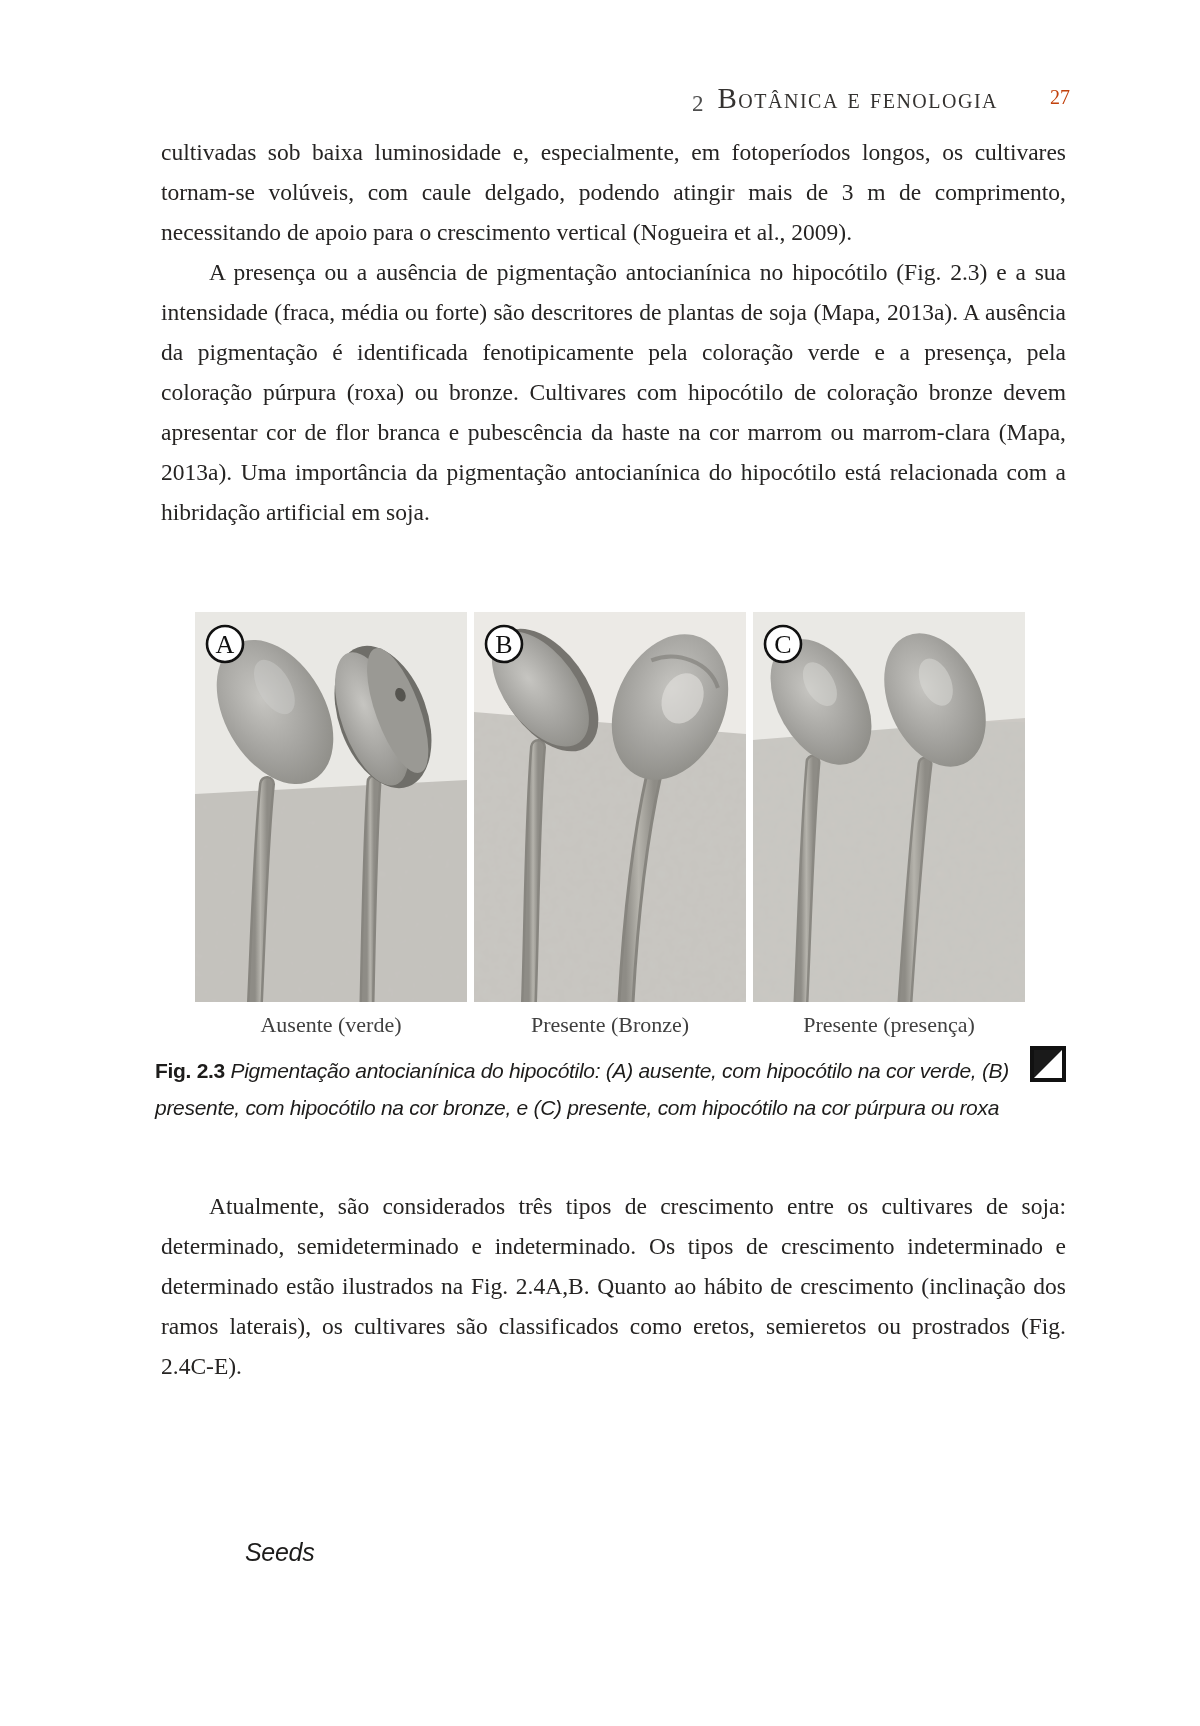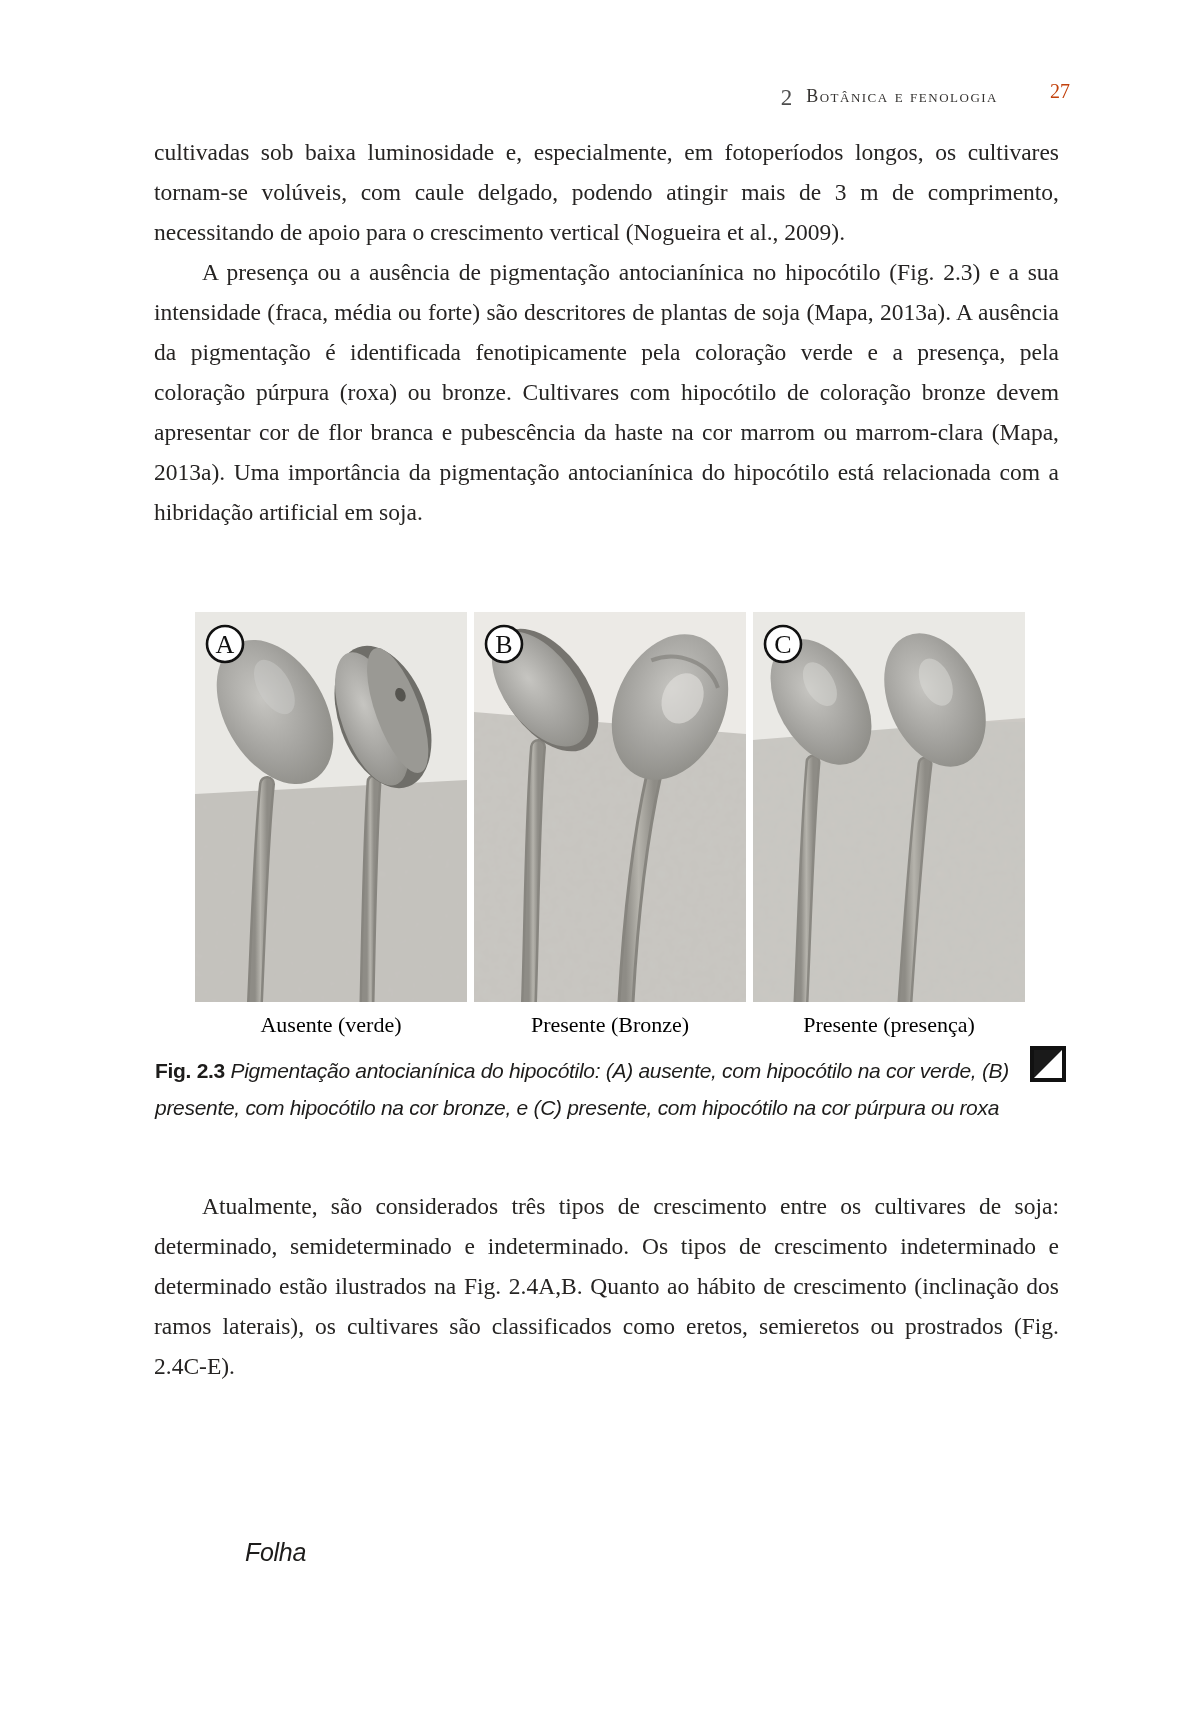--- a/index.html
+++ b/index.html
@@ -16,45 +16,45 @@
   
   .running-head{
     position:absolute;top:82px;left:155px;width:915px;
     display:flex;justify-content:flex-end;align-items:baseline;
   }
   .chapter-number{
     font-size:23px;color:#4d4d4d;margin-right:14px;position:relative;top:3px;
   }
   .chapter-title{
     font-variant:small-caps;
-    font-size:18px;letter-spacing:1.5px;color:#343230;
+    font-size:29px;letter-spacing:1.5px;color:#343230;
   }
   .page-number{
     font-size:20px;color:#c2410c;margin-left:52px;position:relative;top:-4px;
   }
 
   
   .bodytext{
-    position:absolute;left:154px;width:905px;
+    position:absolute;left:161px;width:905px;
     font-size:23.5px;line-height:40px;text-align:justify;color:#262423;
   }
   .bodytext p{margin:0;}
   .bodytext p.indent{text-indent:48px;}
   #para-block-1{top:132px;}
   #para-block-2{top:1186px;}
 
   
   .figure{
     position:absolute;left:195px;top:612px;width:838px;
   }
   .panels{display:flex;gap:7px;}
   .panel{width:272px;}
   .panel svg{display:block;}
   .panel-label{
-    text-align:center;font-size:22px;color:#000000;margin-top:10px;
+    text-align:center;font-size:22px;color:#404040;margin-top:10px;
     font-family:"Liberation Serif", serif;
   }
 
   
   .fig-caption{
     position:absolute;left:155px;top:1052px;width:915px;
     font-family:"Liberation Sans", sans-serif;
     font-size:21px;line-height:37px;color:#1d1c1b;
     letter-spacing:-0.3px;
   }
@@ -199,16 +199,16 @@
     <p class="cap-text">
       <span class="cap-label">Fig. 2.3</span>
       <span class="cap-italic">Pigmentação antocianínica do hipocótilo: (A) ausente, com hipocótilo na cor verde, (B) presente, com hipocótilo na cor bronze, e (C) presente, com hipocótilo na cor púrpura ou roxa</span>
     </p>
   </div>
 
   <div class="bodytext" id="para-block-2">
     <p class="indent">Atualmente, são considerados três tipos de crescimento entre os cultivares de soja: determinado, semideterminado e indeterminado. Os tipos de crescimento indeterminado e determinado estão ilustrados na Fig. 2.4A,B. Quanto ao hábito de crescimento (inclinação dos ramos laterais), os cultivares são classificados como eretos, semieretos ou prostrados (Fig. 2.4C-E).</p>
   </div>
 
-  <div class="section-heading">Folha</div>
+  <div class="section-heading">Seeds</div>
 
 
 </div>
 
 </body></html>

